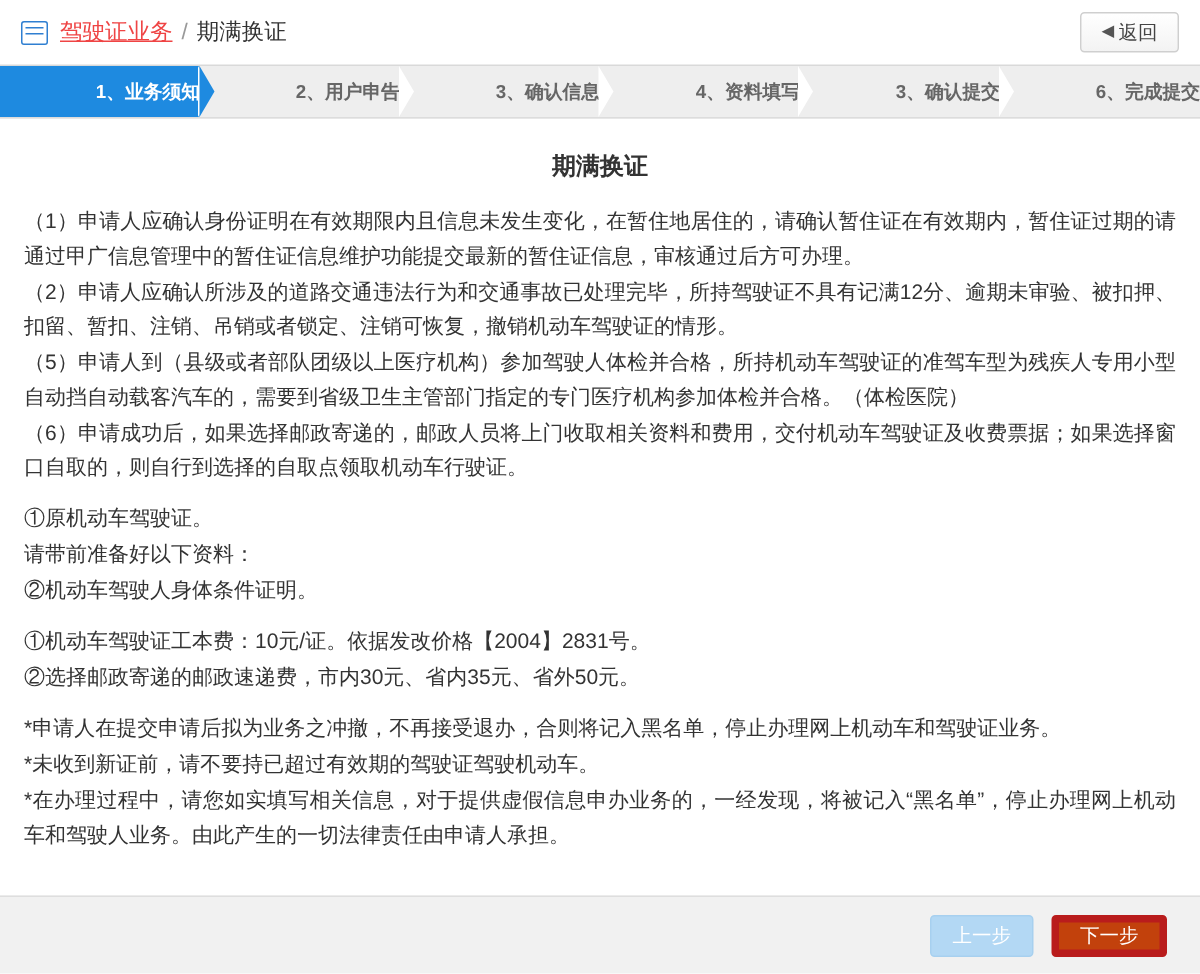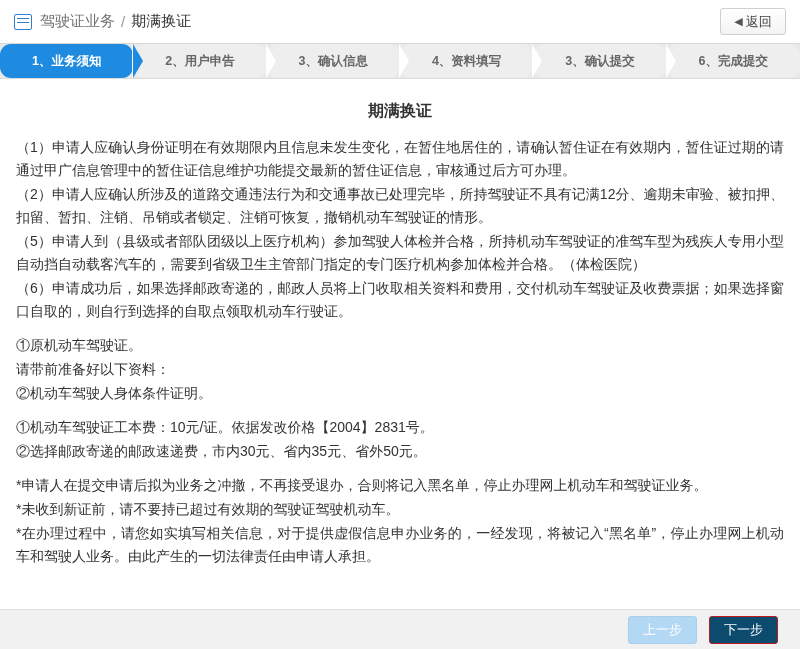--- a/index.html
+++ b/index.html
@@ -57,21 +57,21 @@
   }
   .menu-icon::before { top: 3px; }
   .menu-icon::after  { top: 7px; }
   .breadcrumb {
     font-size: 15px;
     color: #333;
     display: flex;
     align-items: center;
     gap: 6px;
   }
-  .breadcrumb .crumb-main { color: #737373; }
+  .breadcrumb .crumb-main { color: #ef4444; text-decoration: underline; }
   .breadcrumb .sep { color: #999; }
   .breadcrumb .crumb-sub { color: #333; }
 
   .back-btn {
     margin-left: auto;
     min-width: 66px;
     height: 27px;
     border: 1px solid #cfcfcf;
     border-radius: 3px;
     background: linear-gradient(#ffffff, #f3f3f3);
@@ -97,25 +97,24 @@
     background: #e8e8e8;
     font-size: 12.5px;
     align-items: stretch;
     border-bottom: 1px solid #dcdcdc;
   }
   .step {
     position: relative;
     flex: 1;
     display: flex;
     align-items: center;
-    justify-content: center;
+    justify-content: flex-end;
     color: #666;
     background: #eeeeee;
     font-weight: bold;
-    border-radius: 11px;
   }
   .step + .step::before {
     content: "";
     position: absolute;
     left: -1px;
     top: 0;
     width: 0;
     height: 0;
     border-top: 17px solid transparent;
     border-bottom: 17px solid transparent;
@@ -159,21 +158,21 @@
     margin: 0 0 1px 0;
   }
   .block-gap { height: 10px; }
 
   
   .footer {
     position: absolute;
     left: 0;
     right: 0;
     bottom: 0;
-    height: 40px;
+    height: 52px;
     background: #f1f1f1;
     border-top: 1px solid #dedede;
     display: flex;
     align-items: center;
     justify-content: flex-end;
     padding-right: 22px;
     gap: 12px;
     box-sizing: border-box;
   }
   .btn {
@@ -187,23 +186,23 @@
     cursor: pointer;
     box-sizing: border-box;
     padding: 0 14px;
   }
   .btn-prev {
     background: #b3d8f4;
     color: #ffffff;
     border: 1px solid #a7d0ef;
   }
   .btn-next {
-    background: #0c4a6e;
+    background: #c2410c;
     color: #ffffff;
-    border: 1px solid #b91c1c;
+    border: 5px solid #b91c1c;
   }
 </style>
 </head>
 <body>
 
 <div class="page">
 
   <div class="header">
     <div class="header-left">
       <span class="menu-icon"></span>

